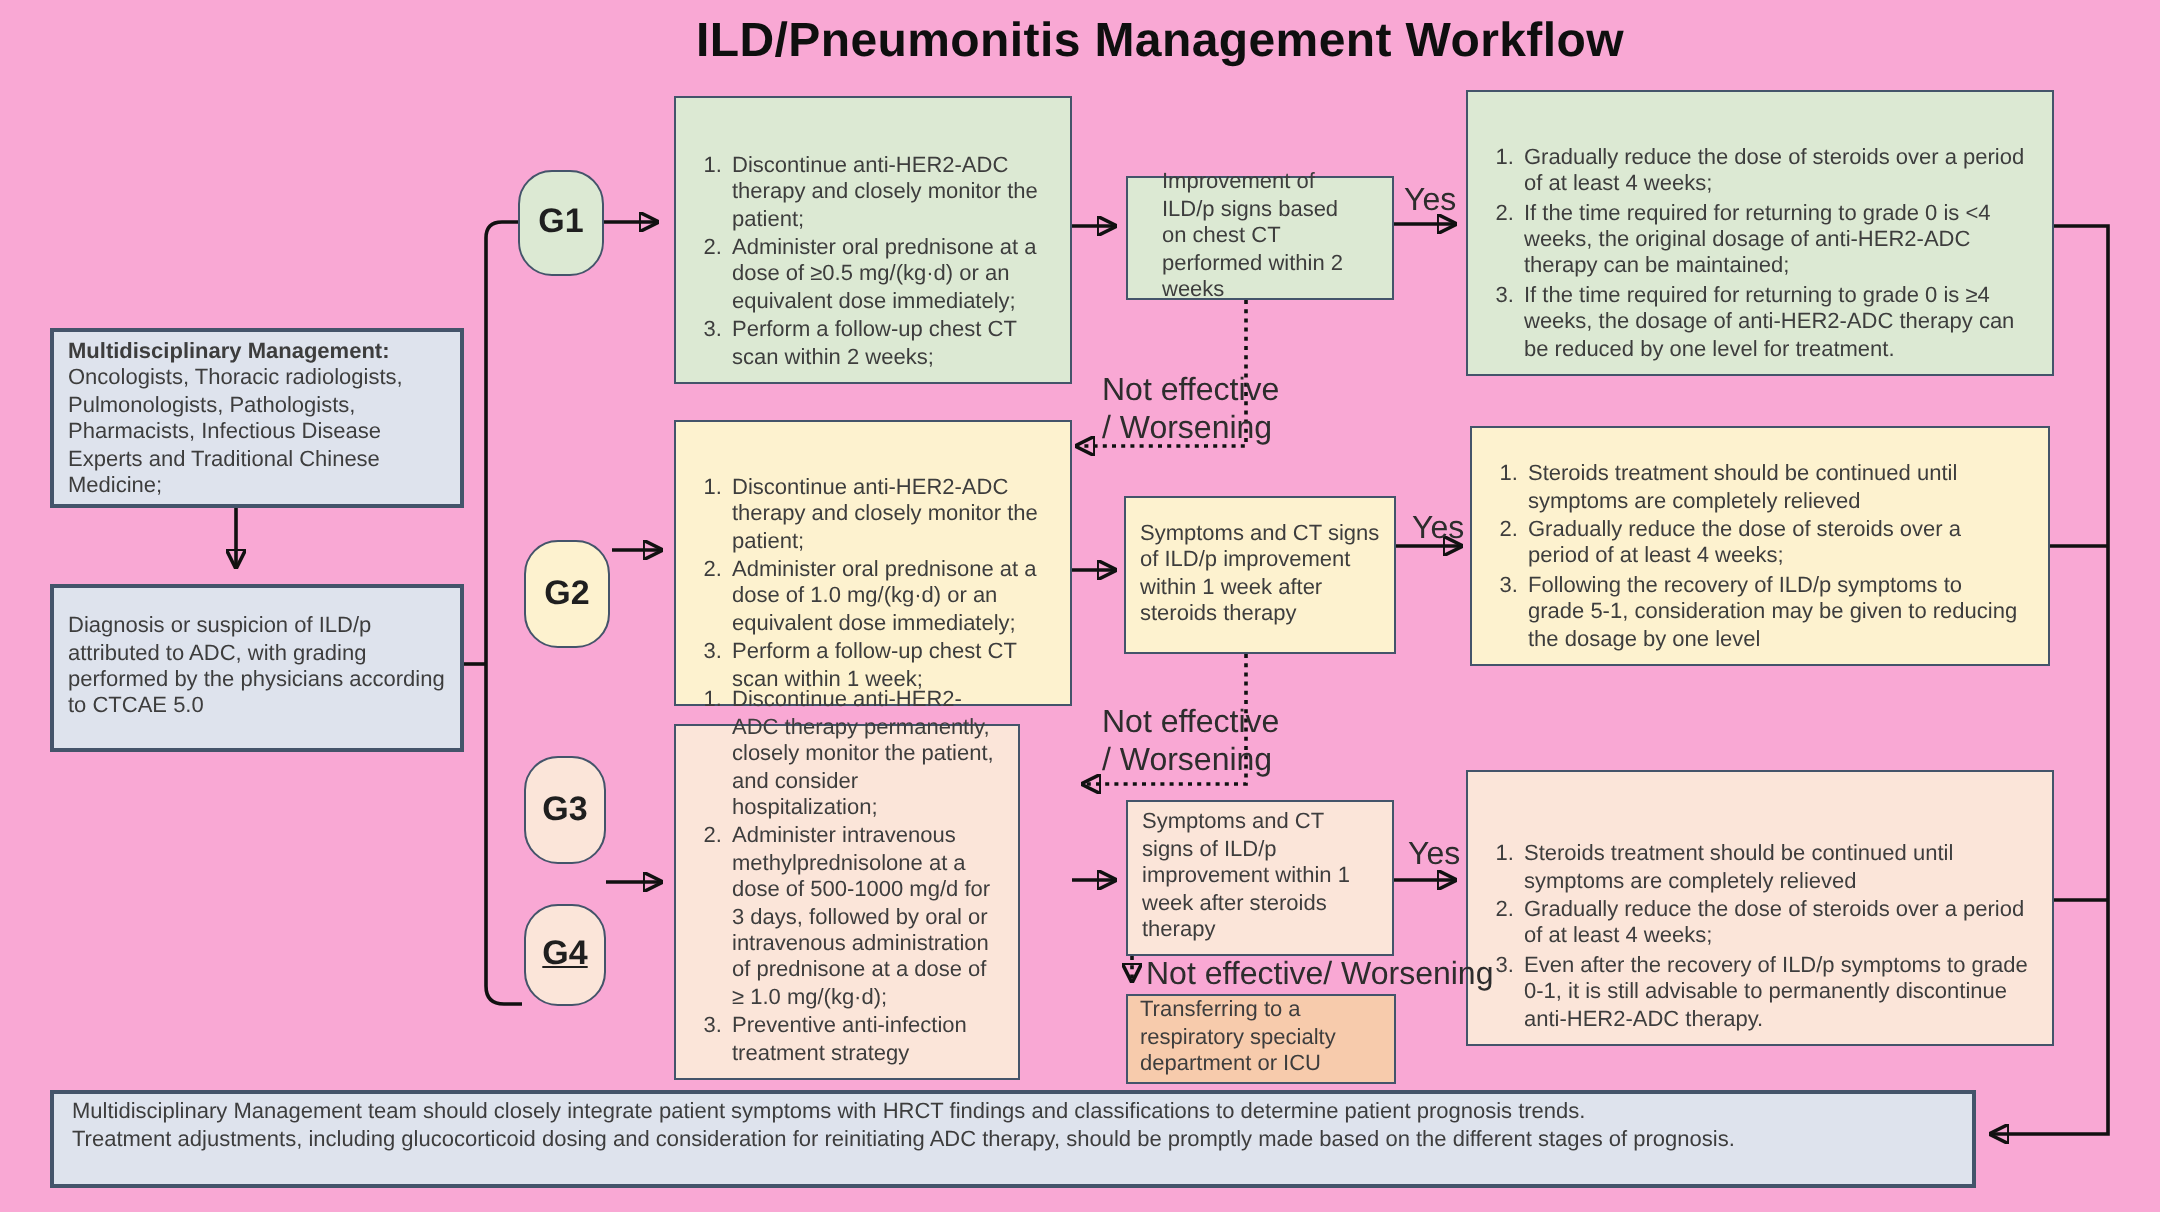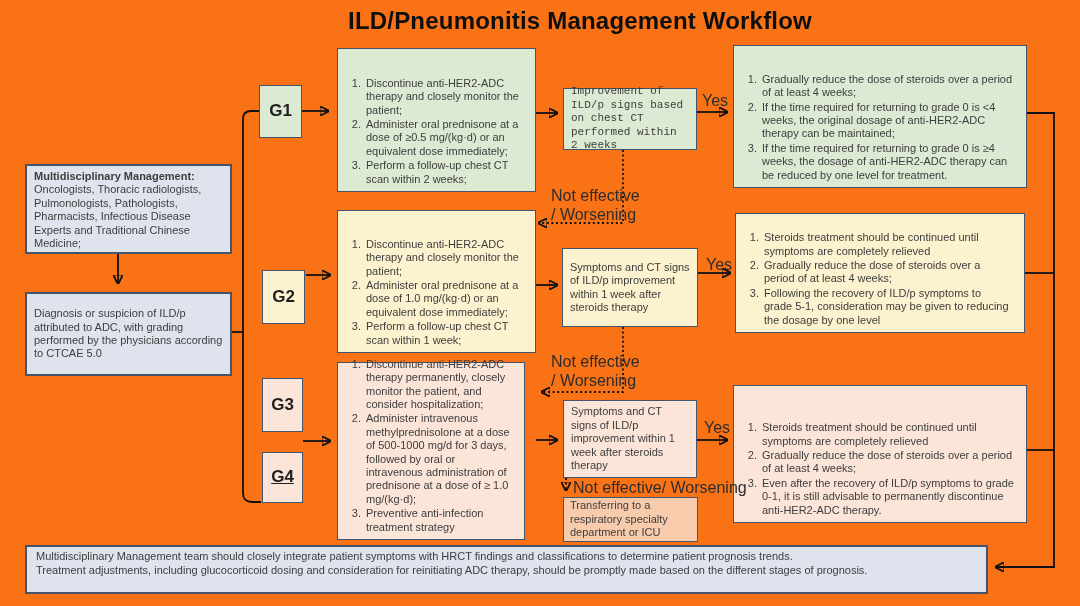--- a/index.html
+++ b/index.html
@@ -1,33 +1,33 @@
 <!DOCTYPE html>
 <html><head>
 <meta charset="utf-8">
 <style>
   html,body{margin:0;padding:0;background:#fff;}
-  .stage{position:relative;width:1080px;height:606px;background:#f97316;
+  .stage{position:relative;width:1080px;height:606px;background:#f9a8d4;
          font-family:"Liberation Sans",sans-serif;overflow:hidden;}
   .title{position:absolute;top:7px;left:90px;width:980px;text-align:center;
          font-size:24px;font-weight:bold;color:#0f0f0f;letter-spacing:.2px;}
   .box{position:absolute;box-sizing:border-box;border:1.6px solid #44546a;
        color:#3d3d3d;font-size:11px;line-height:1.22;background:#fff;}
   .gray-border{border-width:2px;}
   .fill-green{background:#dce9d3;}
   .fill-yellow{background:#fdf2cf;}
   .fill-peach{background:#fbe5d9;}
   .fill-orange{background:#f7cbac;}
   .fill-gray{background:#dee3ed;}
   .flex{display:flex;align-items:center;}
   .list{display:flex;align-items:flex-end;padding:4px 10px 4px 2px;}
   .list ol{margin:0;padding-left:24px;}
   .list li{padding-left:2px;margin:0 0 1px 0;}
   .grade{display:flex;align-items:center;justify-content:center;
-         font-size:17px;font-weight:bold;color:#1f1f1f;}
+         font-size:17px;font-weight:bold;color:#1f1f1f;border-radius:17px;}
   .lbl{position:absolute;font-size:16px;color:#2d2d2d;line-height:1.18;white-space:nowrap;}
   .pad{padding:4px 7px;}
   .conn{position:absolute;left:0;top:0;pointer-events:none;}
   .conn path{stroke:#111;stroke-width:1.8;fill:none;}
   .conn path.dotted{stroke-dasharray:2 2.6;}
   .bold{font-weight:bold;}
 </style>
 </head>
 <body>
 
@@ -84,29 +84,29 @@
   </div>
 
   <div class="box fill-yellow list" style="left:337px;top:210px;width:199px;height:143px;">
     <ol>
       <li>Discontinue anti-HER2-ADC therapy and closely monitor the patient;</li>
       <li>Administer oral prednisone at a dose of 1.0 mg/(kg·d) or an equivalent dose immediately;</li>
       <li>Perform a follow-up chest CT scan within 1 week;</li>
     </ol>
   </div>
 
-  <div class="box fill-peach list" style="left:337px;top:362px;width:188px;height:178px;">
+  <div class="box fill-peach list" style="left:337px;top:362px;width:173px;height:178px;">
     <ol>
       <li>Discontinue anti-HER2-ADC therapy permanently, closely monitor the patient, and consider hospitalization;</li>
       <li>Administer intravenous methylprednisolone at a dose of 500-1000 mg/d for 3 days, followed by oral or intravenous administration of prednisone at a dose of ≥ 1.0 mg/(kg·d);</li>
       <li>Preventive anti-infection treatment strategy</li>
     </ol>
   </div>
 
-  <div class="box fill-green flex" style="left:563px;top:88px;width:134px;height:62px;padding:2px 7px;font-family:Liberation Mono, monospace;">
+  <div class="box fill-green flex" style="left:563px;top:88px;width:134px;height:62px;padding:2px 17px;">
     <div>Improvement of ILD/p signs based on chest CT performed within 2 weeks</div>
   </div>
 
   <div class="box fill-yellow flex" style="left:562px;top:248px;width:136px;height:79px;padding:2px 7px;">
     <div>Symptoms and CT signs of ILD/p improvement within 1 week after steroids therapy</div>
   </div>
 
   <div class="box fill-peach flex" style="left:563px;top:400px;width:134px;height:78px;padding:2px 7px;">
     <div>Symptoms and CT signs of ILD/p improvement within 1 week after steroids therapy</div>
   </div>

